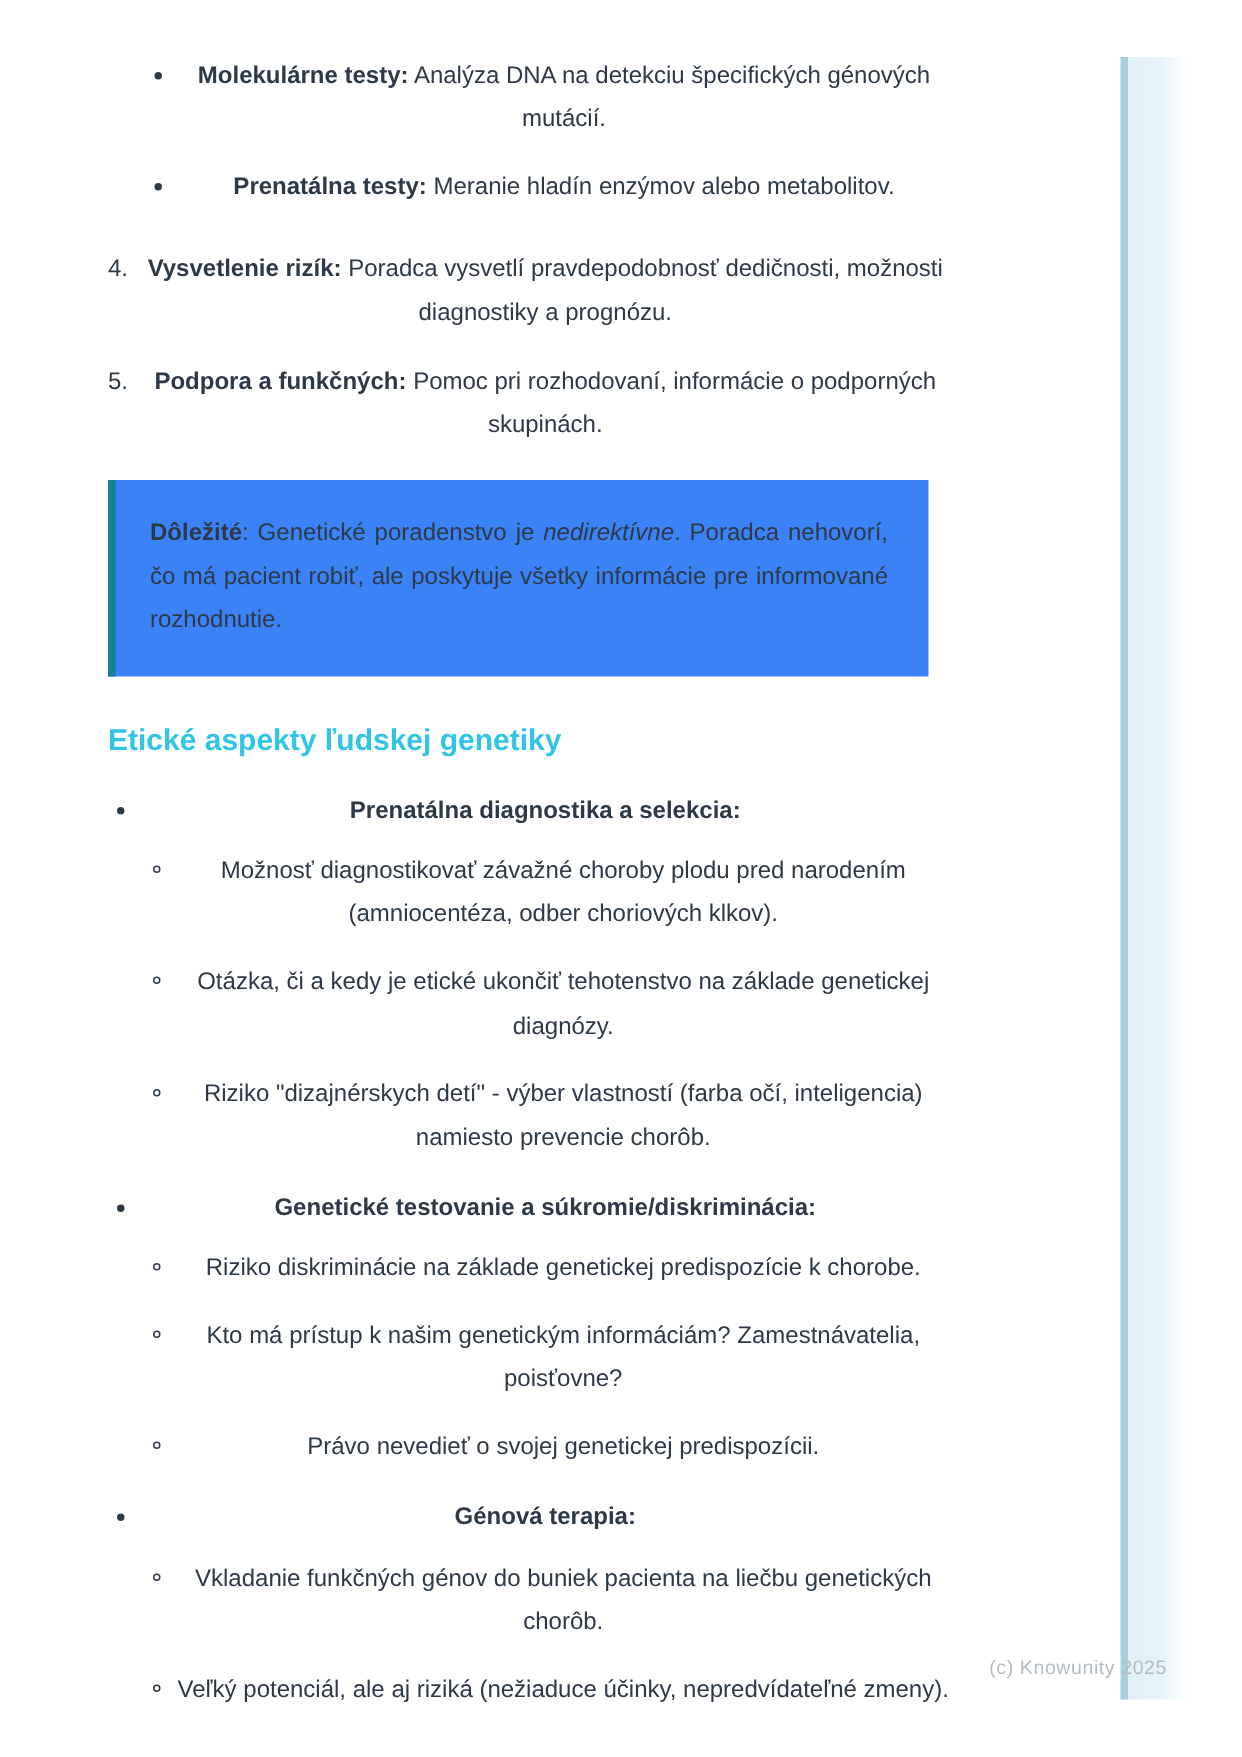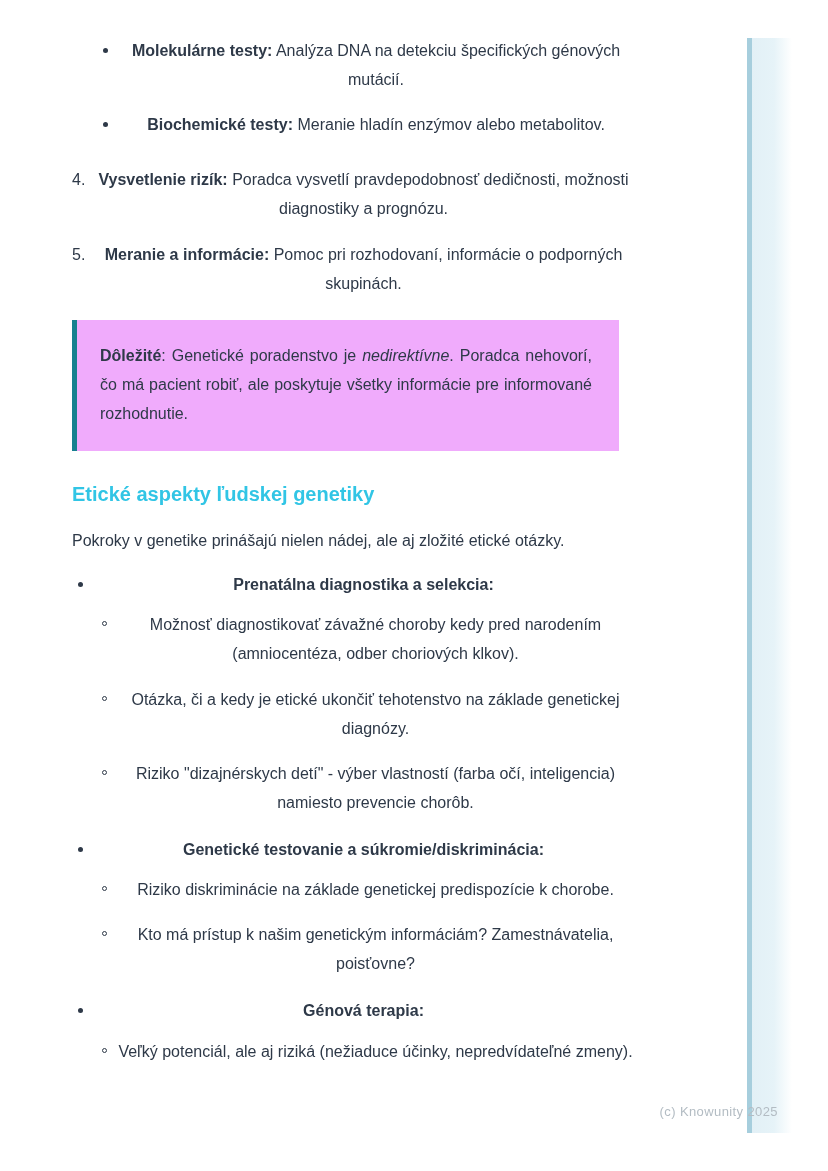--- a/index.html
+++ b/index.html
@@ -40,21 +40,21 @@
   }
   .circle {
     position: absolute; left: -14px; top: 11px;
     width: 5px; height: 5px; border-radius: 50%;
     background: transparent; border: 1.5px solid #2e3948;
   }
   b, strong { font-weight: 700; }
 
   .callout {
     margin: 21px 16px 30px 0;
-    background: #f0abfc;
+    background: #3b82f6;
     border-left: 5px solid #17818f;
     padding: 21px 27px 23px 23px;
     text-align: justify;
   }
   .callout em { font-style: italic; }
 
   h2 {
     font-size: 20px;
     line-height: 1.3;
     font-weight: 700;
@@ -95,55 +95,54 @@
 <div class="content">
 
   <ul class="list-nested">
     <li>
       <span class="dot"></span>
       <strong>Molekulárne testy:</strong>
       <span>Analýza DNA na detekciu špecifických génových mutácií.</span>
     </li>
     <li>
       <span class="dot"></span>
-      <strong>Biochemické testy:</strong>
+      <strong>Prenatálna testy:</strong>
       <span>Meranie hladín enzýmov alebo metabolitov.</span>
     </li>
   </ul>
 
   <ol class="list-num">
     <li>
       <span class="num-marker">4.</span>
       <strong>Vysvetlenie rizík:</strong>
       <span>Poradca vysvetlí pravdepodobnosť dedičnosti, možnosti diagnostiky a prognózu.</span>
     </li>
     <li>
       <span class="num-marker">5.</span>
-      <strong>Meranie a informácie:</strong>
+      <strong>Podpora a funkčných:</strong>
       <span>Pomoc pri rozhodovaní, informácie o podporných skupinách.</span>
     </li>
   </ol>
 
   <div class="callout">
     <strong>Dôležité</strong><span>: Genetické poradenstvo je </span><em>nedirektívne</em><span>. Poradca nehovorí, čo má pacient robiť, ale poskytuje všetky informácie pre informované rozhodnutie.</span>
   </div>
 
   <h2>Etické aspekty ľudskej genetiky</h2>
 
-  <p class="intro">Pokroky v genetike prinášajú nielen nádej, ale aj zložité etické otázky.</p>
 
   <ul class="list-l1">
 
     <li>
       <span class="dot"></span>
       <strong>Prenatálna diagnostika a selekcia:</strong>
       <ul class="list-l2">
         <li>
           <span class="circle"></span>
-          <span>Možnosť diagnostikovať závažné choroby kedy pred narodením (amniocentéza, odber choriových klkov).</span>
+          <span>Možnosť diagnostikovať závažné choroby plodu pred narodením (amniocentéza, odber choriových klkov).</span>
         </li>
         <li>
           <span class="circle"></span>
           <span>Otázka, či a kedy je etické ukončiť tehotenstvo na základe genetickej diagnózy.</span>
         </li>
         <li>
           <span class="circle"></span>
           <span>Riziko "dizajnérskych detí" - výber vlastností (farba očí, inteligencia) namiesto prevencie chorôb.</span>
         </li>
       </ul>
@@ -154,27 +153,35 @@
       <strong>Genetické testovanie a súkromie/diskriminácia:</strong>
       <ul class="list-l2">
         <li>
           <span class="circle"></span>
           <span>Riziko diskriminácie na základe genetickej predispozície k chorobe.</span>
         </li>
         <li>
           <span class="circle"></span>
           <span>Kto má prístup k našim genetickým informáciám? Zamestnávatelia, poisťovne?</span>
         </li>
+        <li>
+          <span class="circle"></span>
+          <span>Právo nevedieť o svojej genetickej predispozícii.</span>
+        </li>
       </ul>
     </li>
 
     <li>
       <span class="dot"></span>
       <strong>Génová terapia:</strong>
       <ul class="list-l2">
+        <li>
+          <span class="circle"></span>
+          <span>Vkladanie funkčných génov do buniek pacienta na liečbu genetických chorôb.</span>
+        </li>
         <li>
           <span class="circle"></span>
           <span>Veľký potenciál, ale aj riziká (nežiaduce účinky, nepredvídateľné zmeny).</span>
         </li>
 
       </ul>
     </li>
 
   </ul>
 

